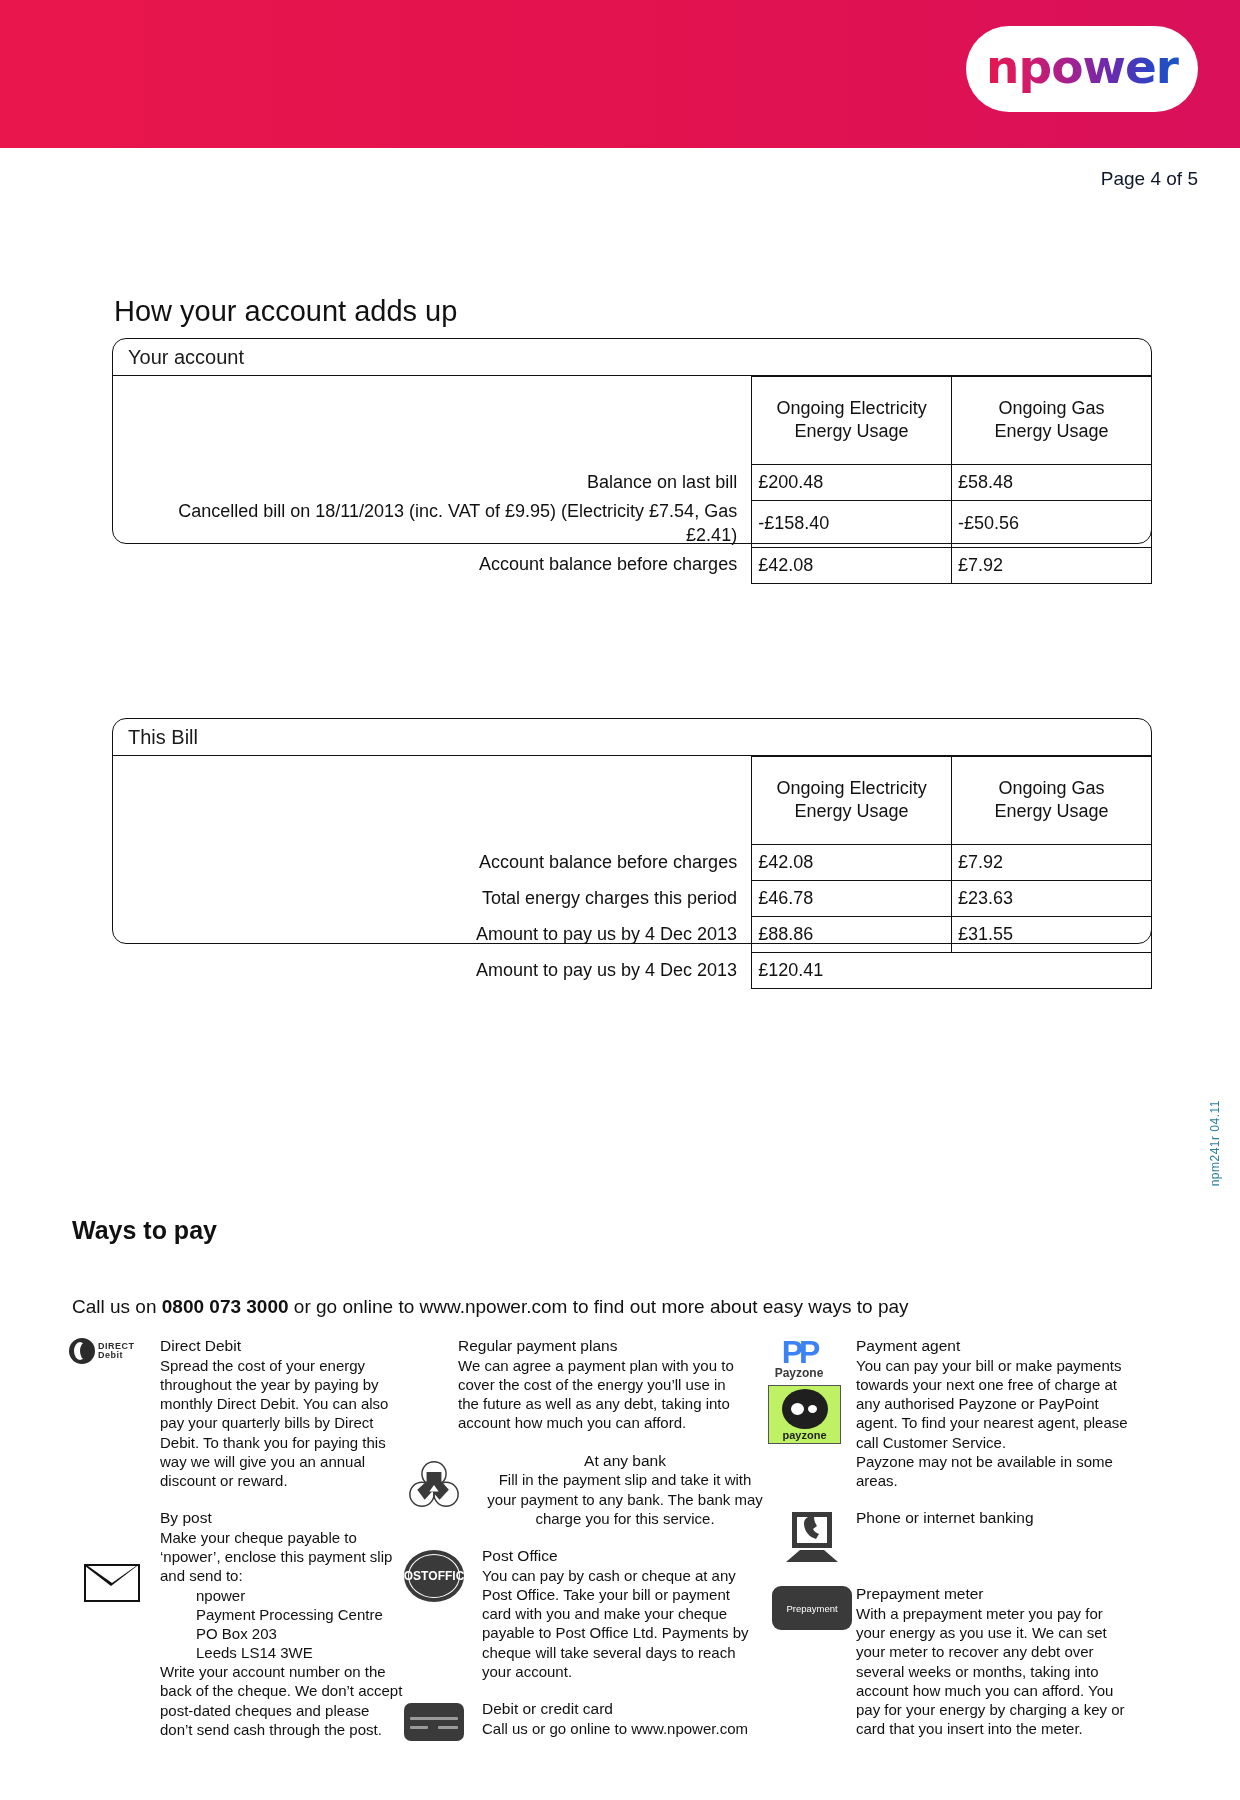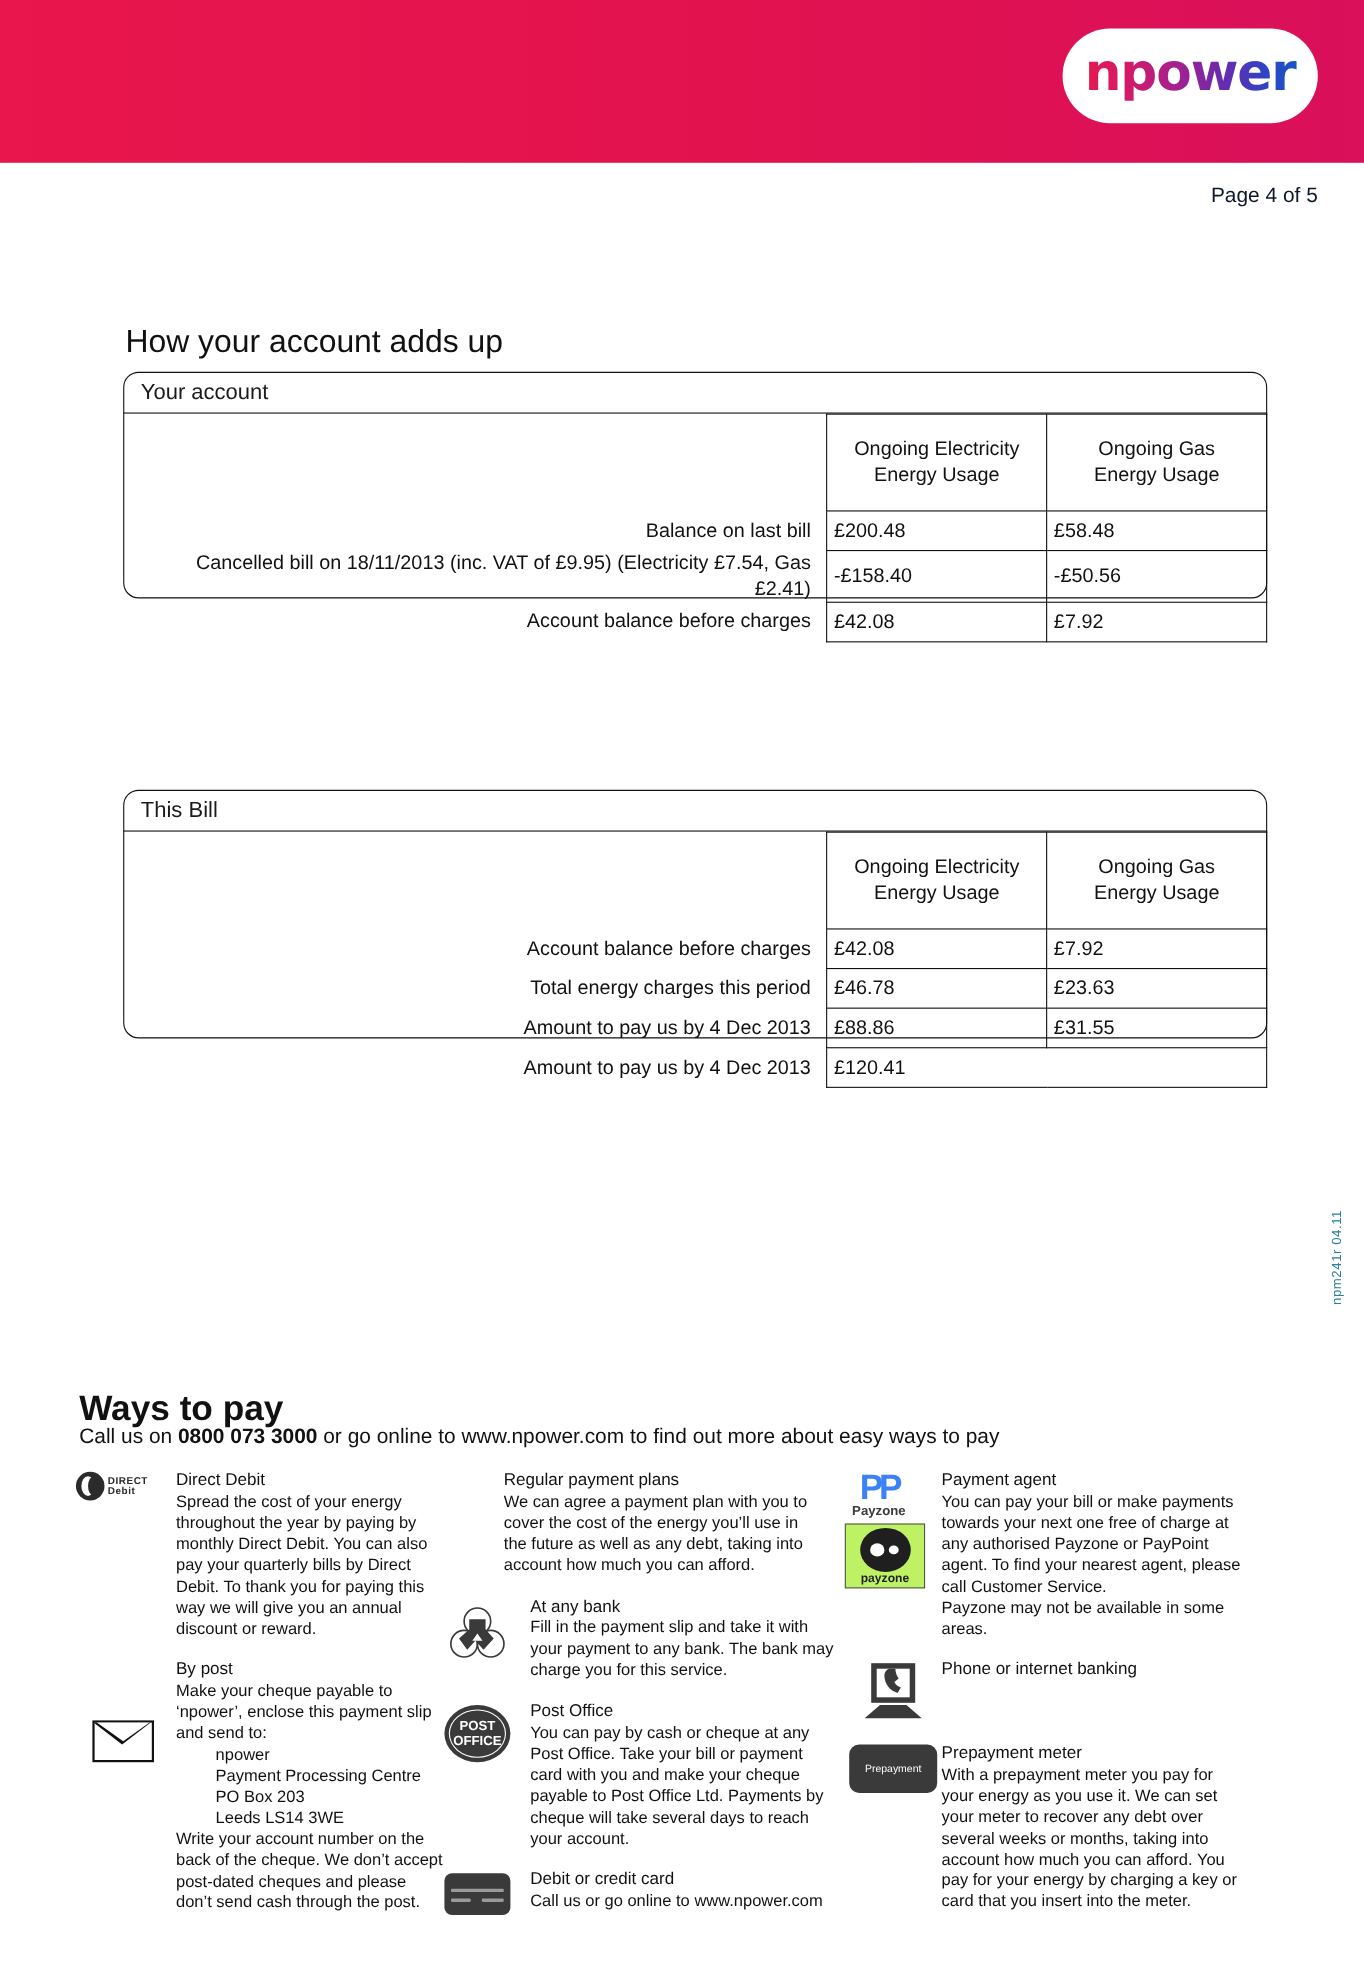--- a/index.html
+++ b/index.html
@@ -112,22 +112,22 @@
     font-size: 12px;
     color: #2a7f9e;
     writing-mode: vertical-rl;
     transform: rotate(180deg);
     letter-spacing: 0.5px;
   }
 
   
   .ways-title {
     position: absolute;
-    left: 72px; top: 1262px;
-    font-size: 32px;
+    left: 72px; top: 1216px;
+    font-size: 25px;
     font-weight: bold;
     color: #111;
   }
   .ways-sub {
     position: absolute;
     left: 72px; top: 1296px;
     font-size: 19px;
     color: #111;
   }
   .ways-sub b { font-weight: bold; }
@@ -221,21 +221,21 @@
     width: 60px; height: 52px; border-radius: 50%;
     background: #3a3a3a; color: #fff;
     display: flex; flex-direction: column;
     align-items: center; justify-content: center;
     font-size: 12px; font-weight: bold; line-height: 1.05;
     border: 2px solid #3a3a3a;
   }
   .ic-po .inner {
     width: 52px; height: 44px; border-radius: 50%;
     border: 1.5px solid #fff;
-    display: flex; flex-direction: column;
+    display: flex; flex-direction: row;
     align-items: center; justify-content: center;
   }
   .ic-card {
     width: 60px; height: 38px; border-radius: 7px;
     background: #3a3a3a; position: relative;
   }
   .ic-card .l1, .ic-card .l2, .ic-card .l3 {
     position: absolute; height: 3px; background: #9a9a9a; border-radius: 1px;
   }
   .ic-card .l1 { left: 6px; top: 14px; width: 48px; }
@@ -429,21 +429,21 @@
     <div class="payitem">
       <div class="paytext">
         <div class="h">Regular payment plans</div>
         <div class="b">We can agree a payment plan with you to
 cover the cost of the energy you’ll use in
 the future as well as any debt, taking into
 account how much you can afford.</div>
       </div>
     </div>
 
-    <div class="payitem" style="margin-left:-72px;">
+    <div class="payitem" style="margin-left:-72px;text-align:center;">
       <div class="payicon" style="padding-top:8px;">
         <svg class="ic-bank" viewBox="0 0 60 56">
           <circle cx="30" cy="16" r="13" fill="none" stroke="#3a3a3a" stroke-width="1.6"></circle>
           <circle cx="17" cy="38" r="13" fill="none" stroke="#3a3a3a" stroke-width="1.6"></circle>
           <circle cx="43" cy="38" r="13" fill="none" stroke="#3a3a3a" stroke-width="1.6"></circle>
           <path d="M22 14 L38 14 L38 24 L46 33 L36 44 L28 35 L20 44 L12 33 L22 24 Z" fill="#3a3a3a"></path>
           <path d="M30 28 L35 35 L25 35 Z" fill="#ffffff"></path>
         </svg>
       </div>
       <div class="paytext">

